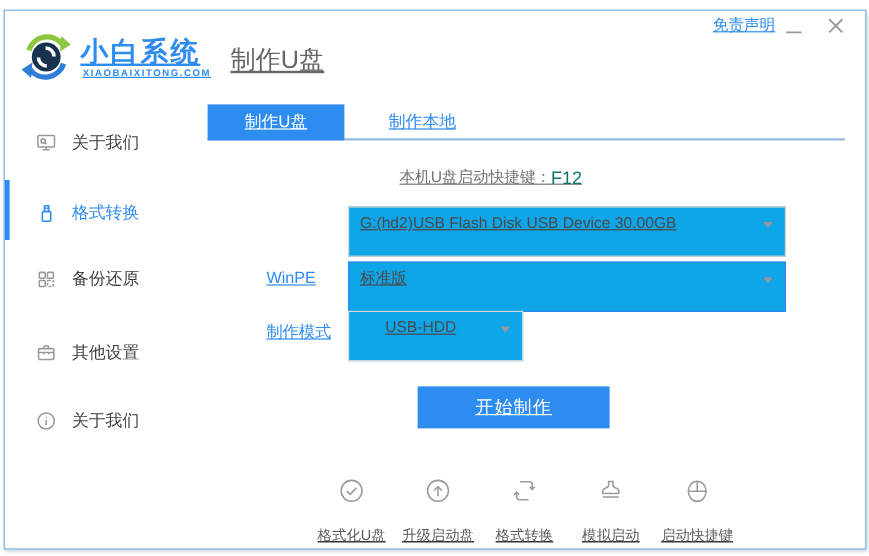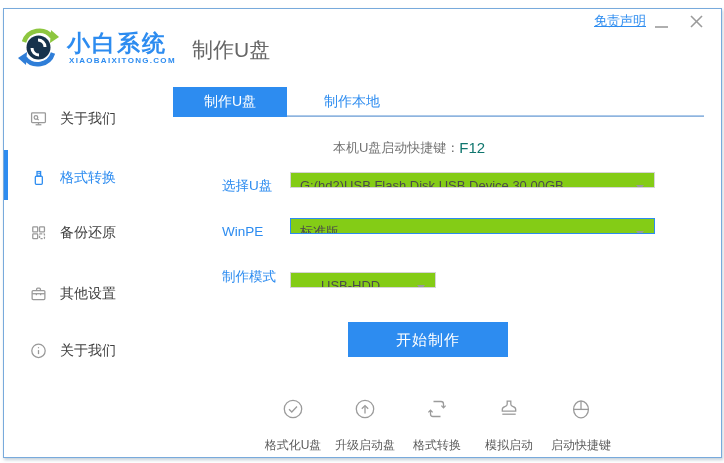--- a/index.html
+++ b/index.html
@@ -6,21 +6,21 @@
   body{
     width:724px;height:463px;background:#ffffff;position:relative;
     font-family:"Liberation Sans","DejaVu Sans",sans-serif;
     overflow:hidden;
   }
   .window{
     position:absolute;left:3px;top:8px;width:717px;height:448px;
     border:1px solid #78aadc;background:#fff;
     box-shadow:1px 2px 3px rgba(90,120,150,.35);
   }
-  .abs{position:absolute;}
+  .abs{position:absolute;text-decoration:underline;}
 
   
   .brand-name{left:63px;top:19px;font-size:23px;font-weight:bold;color:#2d8cf0;letter-spacing:2px;}
   .brand-domain{left:65px;top:47px;font-size:8px;color:#2d8cf0;letter-spacing:1.3px;font-weight:bold;}
   .page-title{left:188px;top:27px;font-size:21px;color:#666;}
   .disclaimer{left:590px;top:3px;font-size:13px;color:#2d8cf0;text-decoration:underline;cursor:pointer;}
   .winbtn{cursor:pointer;}
 
   
   .side-item{left:0;width:160px;height:26px;cursor:pointer;}
@@ -36,21 +36,21 @@
   .tab-underline{left:169px;top:106px;width:531px;height:2px;
     background:linear-gradient(to bottom,#bcd5ef,#7fa9d9);}
 
   
   .hotkey{left:170px;top:130px;width:470px;text-align:center;font-size:13px;color:#737373;}
   .hotkey .key{color:#0f766e;font-size:15px;vertical-align:-1px;}
 
   
   .f-label{font-size:13.5px;color:#2d8cf0;line-height:28px;}
   .select{
-    height:16px;background:#84cc16;border:1px solid #d5d5d5;box-sizing:border-box;
+    height:42px;background:#0ea5e9;border:1px solid #d5d5d5;box-sizing:border-box;
     font-size:13px;color:#4a4a4a;line-height:26px;padding:0 22px 0 9px;
     cursor:pointer;white-space:nowrap;overflow:hidden;
   }
   .select.focused{border-color:#2d8cf0;}
   .caret{
     position:absolute;right:10px;top:12px;width:0;height:0;
     border-left:4.5px solid transparent;border-right:4.5px solid transparent;
     border-top:5px solid #9a9a9a;
   }
 
@@ -163,34 +163,33 @@
   </div>
 
   <div class="abs tab-underline"></div>
   <div class="abs tab tab-active">制作U盘</div>
   <div class="abs tab tab-inactive">制作本地</div>
 
   <div class="abs hotkey">
     <span>本机U盘启动快捷键：</span><span class="key">F12</span>
   </div>
 
-  <div class="abs f-label" style="left:218px;top:163px;">选择U盘</div>
   <div class="abs select" style="left:286px;top:163px;width:365px;">
     <span>G:(hd2)USB Flash Disk USB Device 30.00GB</span>
     <span class="caret"></span>
   </div>
 
   <div class="abs f-label" style="left:218px;top:209px;">WinPE</div>
   <div class="abs select focused" style="left:286px;top:209px;width:365px;">
     <span>标准版</span>
     <span class="caret"></span>
   </div>
 
   <div class="abs f-label" style="left:218px;top:254px;">制作模式</div>
-  <div class="abs select" style="left:286px;top:263px;width:146px;padding-left:30px;">
+  <div class="abs select" style="left:286px;top:250px;width:146px;padding-left:30px;">
     <span>USB-HDD</span>
     <span class="caret"></span>
   </div>
 
   <div class="abs start-btn">开始制作</div>
 
   <div class="abs tools">
 
     <div class="tool">
       <span class="t-icon">

